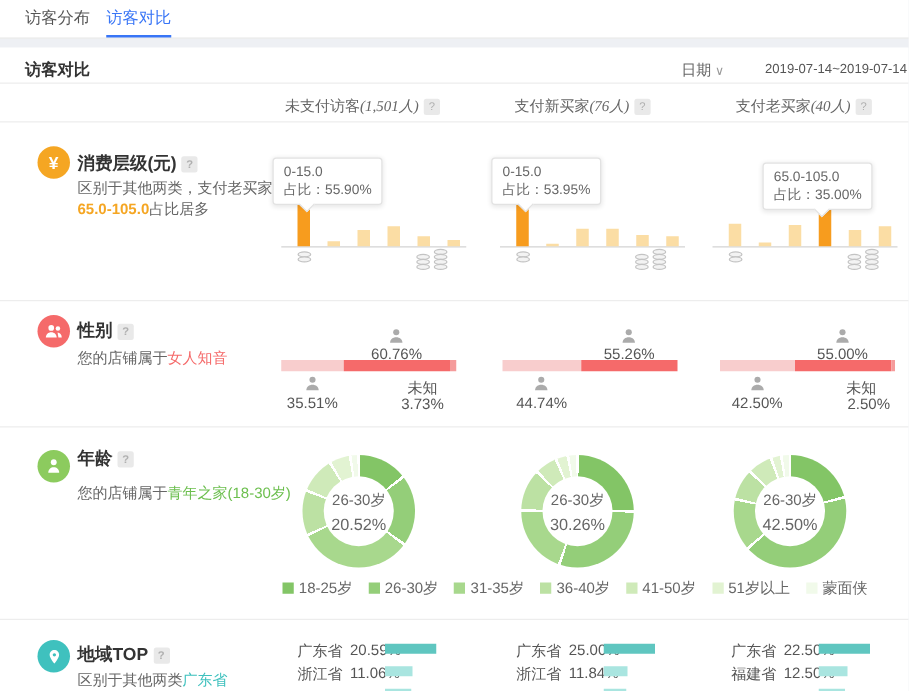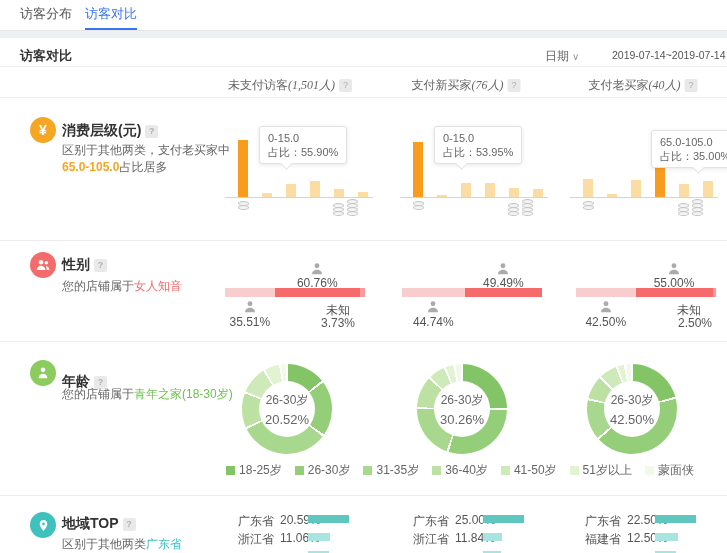--- a/index.html
+++ b/index.html
@@ -28,21 +28,21 @@
   .hl-orange{color:#f5a623;font-weight:bold;}
   .hl-red{color:#f56a6a;}
   .hl-green{color:#6cbf4e;}
   .hl-teal{color:#3fc1be;}
   
   .slot{position:absolute;}
   .axis{position:absolute;height:1px;background:#d4d4d4;}
   .vbar{position:absolute;width:10px;cursor:pointer;}
   .tooltip{position:absolute;background:#fff;border:1px solid #e2e2e2;border-radius:3px;
            box-shadow:0 1px 4px rgba(0,0,0,.10);padding:4px 8px;font-size:11px;line-height:14px;color:#666;
-           white-space:nowrap;z-index:5;margin-left:41px;}
+           white-space:nowrap;z-index:5;}
   .tt-arrow{position:absolute;bottom:-4.5px;width:8px;height:8px;background:#fff;
             border-right:1px solid #e2e2e2;border-bottom:1px solid #e2e2e2;transform:rotate(45deg);}
   .coin{width:9px;height:3px;border-radius:50%;border:1px solid #c3c3c3;background:#f3f3f3;margin-top:-1px;}
   .coinstack{position:absolute;display:flex;flex-direction:column;align-items:center;}
   .coingroup{position:absolute;display:flex;gap:3px;align-items:flex-end;}
   
   .gbar{position:absolute;height:9px;display:flex;}
   .gseg{height:9px;cursor:pointer;}
   .glabel{position:absolute;font-size:12px;color:#555;transform:translateX(-50%);white-space:nowrap;}
   .gicon{position:absolute;transform:translateX(-50%);line-height:0;}
@@ -223,21 +223,21 @@
       </div>
     <div class="slot gender-slot" style="left: 402px; top: 220px; width: 190px; height: 78px;">
         <div class="gbar" style="left: 0px; top: 30px; width: 140px;">
           <div class="gseg" style="width: 62.636px; background: rgb(248, 205, 205);"></div>
           <div class="gseg" style="width: 77.364px; background: rgb(245, 106, 106);"></div>
         </div>
         <div class="gicon" style="left: 101.318px; top: 4px;"><svg width="14" height="14" viewBox="0 0 24 24" fill="#ababab">
             <circle cx="12" cy="6.5" r="4.2"></circle>
             <path d="M3.5 21c0-5 3.8-7.8 8.5-7.8s8.5 2.8 8.5 7.8z"></path>
           </svg></div>
-        <div class="glabel" style="left: 101.318px; top: 18px;">49.49%</div>
+        <div class="glabel" style="left: 101.318px; top: 18px;">55.26%</div>
         <div class="gicon" style="left: 31.318px; top: 42px;"><svg width="14" height="14" viewBox="0 0 24 24" fill="#ababab">
             <circle cx="12" cy="6.5" r="4.2"></circle>
             <path d="M3.5 21c0-5 3.8-7.8 8.5-7.8s8.5 2.8 8.5 7.8z"></path>
           </svg></div>
         <div class="glabel" style="left: 31.318px; top: 57px;">44.74%</div>
       </div>
     <div class="slot gender-slot" style="left: 576px; top: 220px; width: 190px; height: 78px;">
         <div class="gbar" style="left: 0px; top: 30px; width: 140px;">
           <div class="gseg" style="width: 59.5px; background: rgb(248, 205, 205);"></div>
           <div class="gseg" style="width: 77px; background: rgb(245, 106, 106);"></div>
@@ -257,21 +257,21 @@
         <div class="glabel" style="left: 119px; top: 58px;">2.50%</div>
       </div>
     <div class="hr" style="top:303px"></div>
 
     <div class="sec-icon" style="top:322px;background:#8ccb5e">
       <svg width="14" height="14" viewBox="0 0 24 24" fill="#fff">
           <circle cx="12" cy="6.5" r="4"></circle>
           <path d="M4.5 21c0-4.8 3.4-7.6 7.5-7.6s7.5 2.8 7.5 7.6z"></path>
         </svg>
     </div>
-    <div class="sec-title" style="top:335px"><span>年龄</span><span class="help">?</span></div>
+    <div class="sec-title" style="top:320px"><span>年龄</span><span class="help">?</span></div>
     <div class="sec-desc" style="top:348px">
       <span>您的店铺属于</span><span class="hl-green">青年之家(18-30岁)</span>
     </div>
     <div class="slot age-slot" style="left: 242px; top: 326px; width: 90px; height: 90px;">
         <div class="donut" style="background: conic-gradient(rgb(255, 255, 255) 0deg, rgb(255, 255, 255) 1.5deg, rgb(131, 197, 102) 1.5deg, rgb(131, 197, 102) 50.7deg, rgb(255, 255, 255) 50.7deg, rgb(255, 255, 255) 52.2deg, rgb(255, 255, 255) 52.2deg, rgb(255, 255, 255) 53.7deg, rgb(148, 206, 121) 53.7deg, rgb(148, 206, 121) 124.572deg, rgb(255, 255, 255) 124.572deg, rgb(255, 255, 255) 126.072deg, rgb(255, 255, 255) 126.072deg, rgb(255, 255, 255) 127.572deg, rgb(168, 216, 141) 127.572deg, rgb(168, 216, 141) 243.372deg, rgb(255, 255, 255) 243.372deg, rgb(255, 255, 255) 244.872deg, rgb(255, 255, 255) 244.872deg, rgb(255, 255, 255) 246.372deg, rgb(188, 225, 163) 246.372deg, rgb(188, 225, 163) 290.172deg, rgb(255, 255, 255) 290.172deg, rgb(255, 255, 255) 291.672deg, rgb(255, 255, 255) 291.672deg, rgb(255, 255, 255) 293.172deg, rgb(207, 234, 185) 293.172deg, rgb(207, 234, 185) 327.972deg, rgb(255, 255, 255) 327.972deg, rgb(255, 255, 255) 329.472deg, rgb(255, 255, 255) 329.472deg, rgb(255, 255, 255) 330.972deg, rgb(226, 243, 210) 330.972deg, rgb(226, 243, 210) 349.572deg, rgb(255, 255, 255) 349.572deg, rgb(255, 255, 255) 351.072deg, rgb(255, 255, 255) 351.072deg, rgb(255, 255, 255) 352.572deg, rgb(241, 250, 234) 352.572deg, rgb(241, 250, 234) 358.5deg, rgb(255, 255, 255) 358.5deg, rgb(255, 255, 255) 360deg);"></div>
         <div class="hole">
           <div class="l1">26-30岁</div>
           <div class="l2">20.52%</div>
         </div>
       </div>

